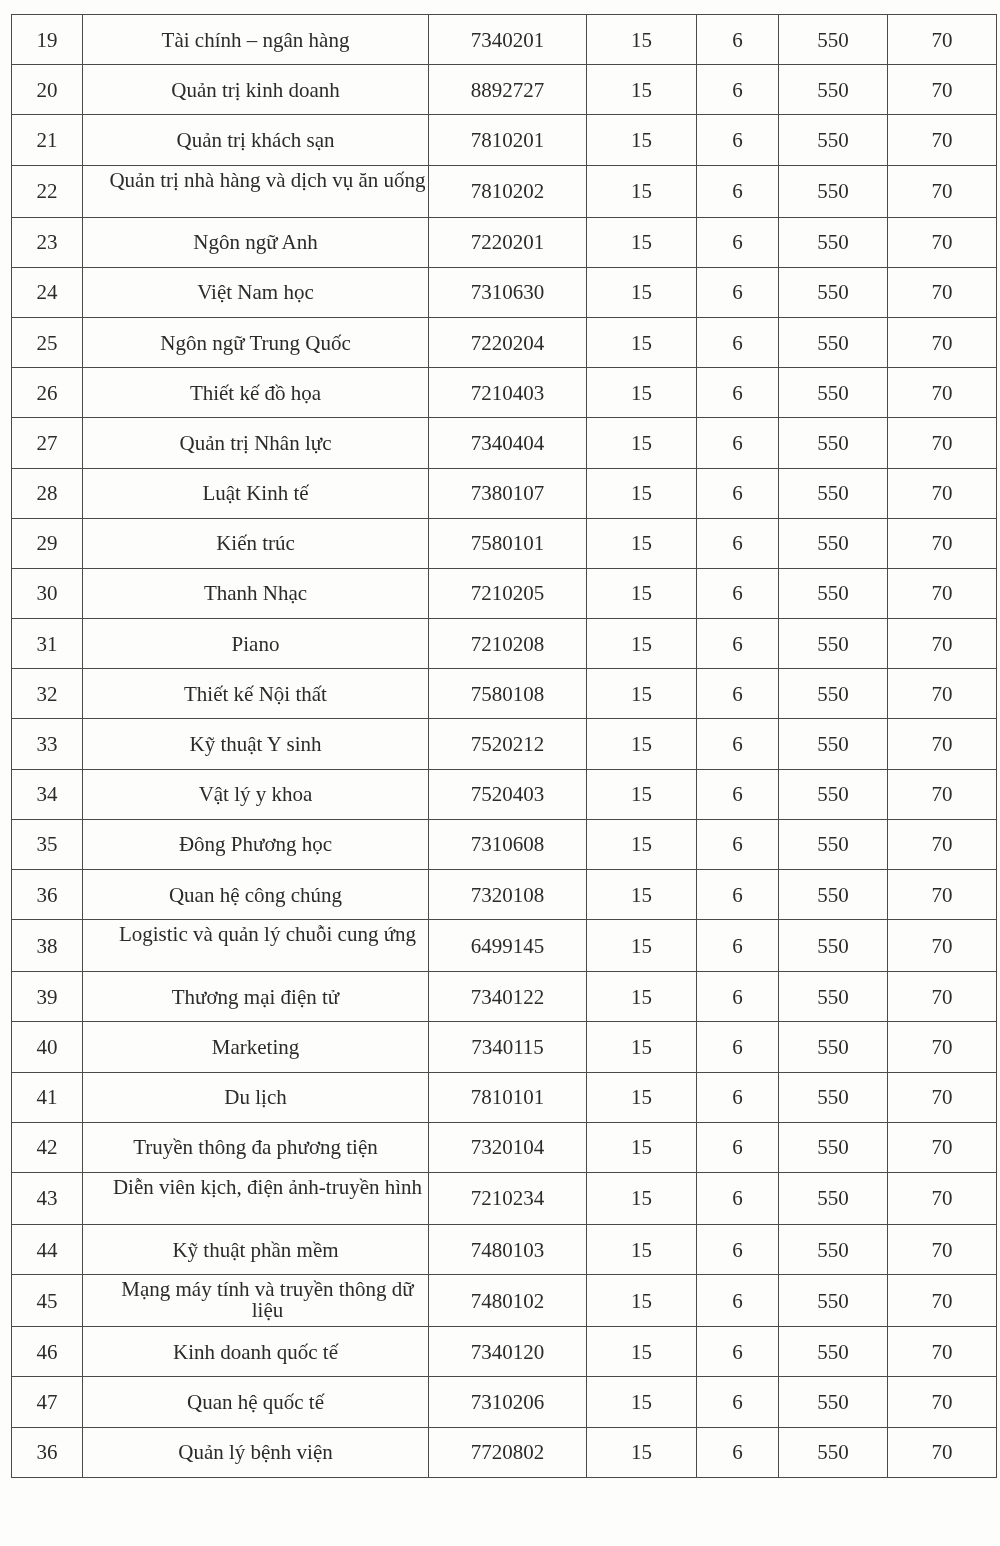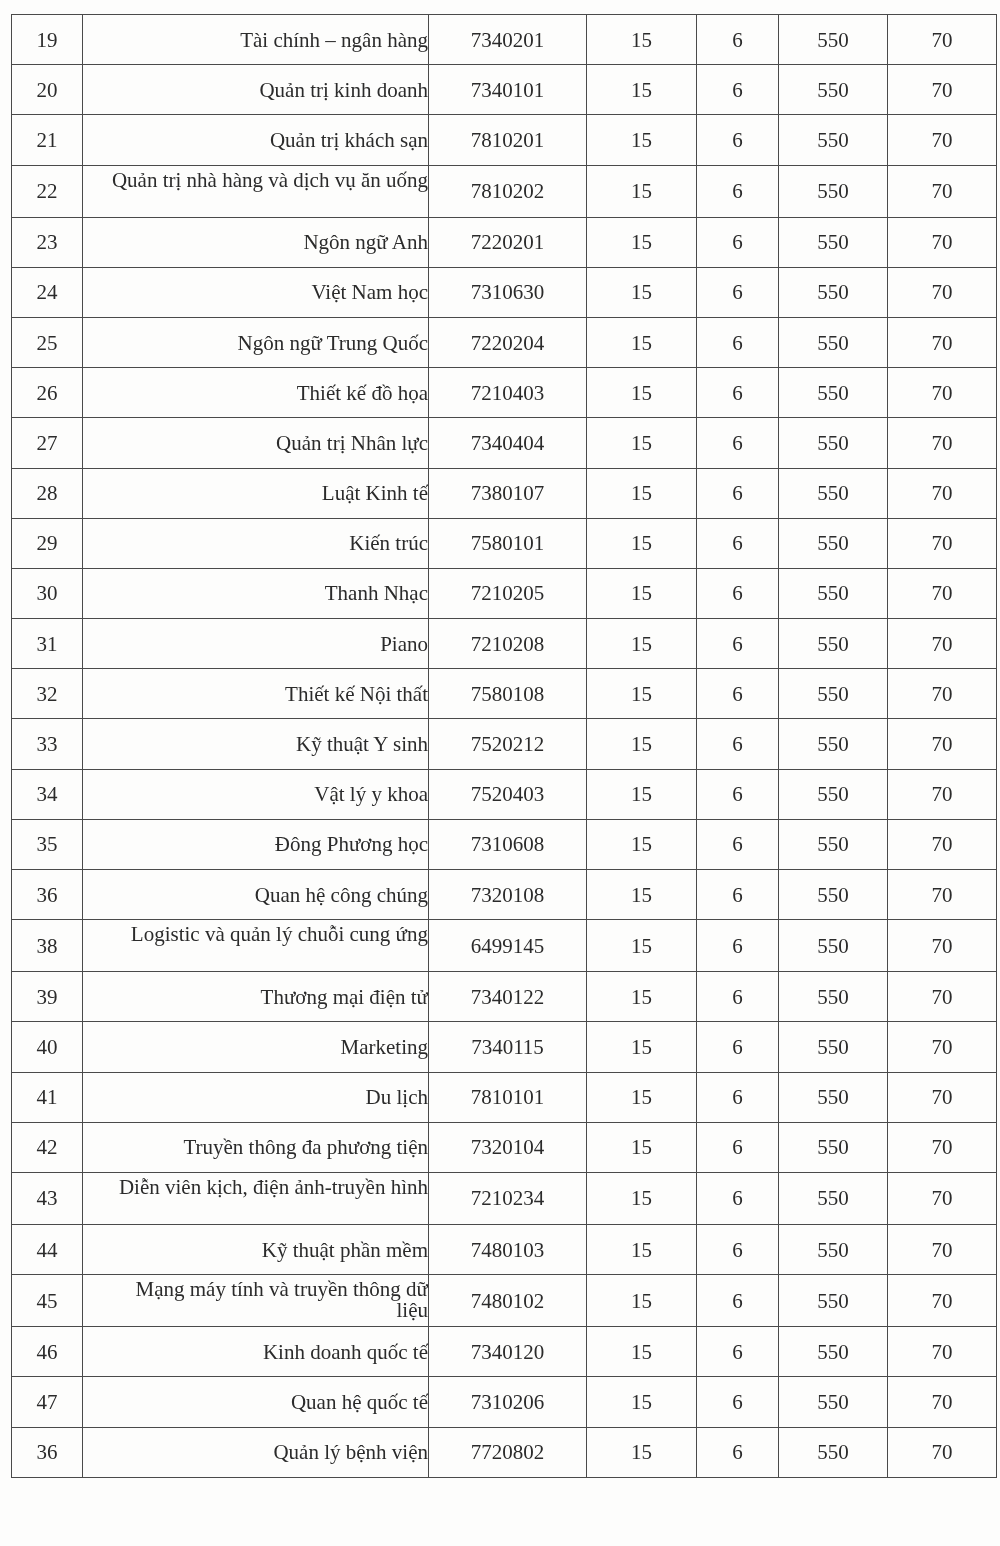--- a/index.html
+++ b/index.html
@@ -32,21 +32,21 @@
     table.majors td {
       border: 1.3px solid #4a4a4a;
       height: 49.2px;
       padding: 0;
       font-size: 21px;
       line-height: 22px;
       vertical-align: middle;
       color: #2b2b2b;
     }
     td.c-stt { text-align: center; }
-    td.c-name { text-align: right; padding-left: 6px; padding-right: 4px; position: relative; overflow: hidden; }
+    td.c-name { text-align: center; padding-left: 6px; padding-right: 4px; position: relative; overflow: hidden; }
     td.c-code { text-align: center; margin-top: 30px; }
     td.c-num { text-align: center; }
     .name-text { display: block; }
     .name-wrap {
       display: block;
       margin-top: 2px;
       line-height: 21px;
       height: 49px;
       overflow: hidden;
       padding-top: 2px;
@@ -93,21 +93,21 @@
           </td>
         </tr>
         <tr>
           <td class="c-stt">
             <span class="name-text">20</span>
           </td>
           <td class="c-name">
             <span class="name-text">Quản trị kinh doanh</span>
           </td>
           <td class="c-code">
-            <span class="name-text">7340101</span>
+            <span class="name-text">8892727</span>
           </td>
           <td class="c-num">
             <span class="name-text">15</span>
           </td>
           <td class="c-num">
             <span class="name-text">6</span>
           </td>
           <td class="c-num">
             <span class="name-text">550</span>
           </td>

